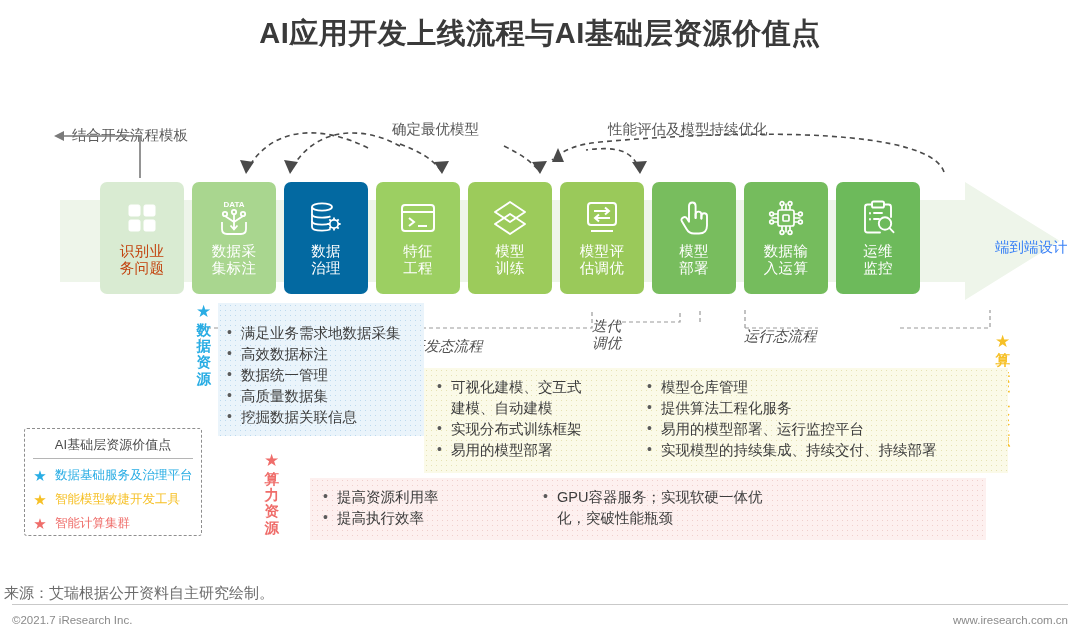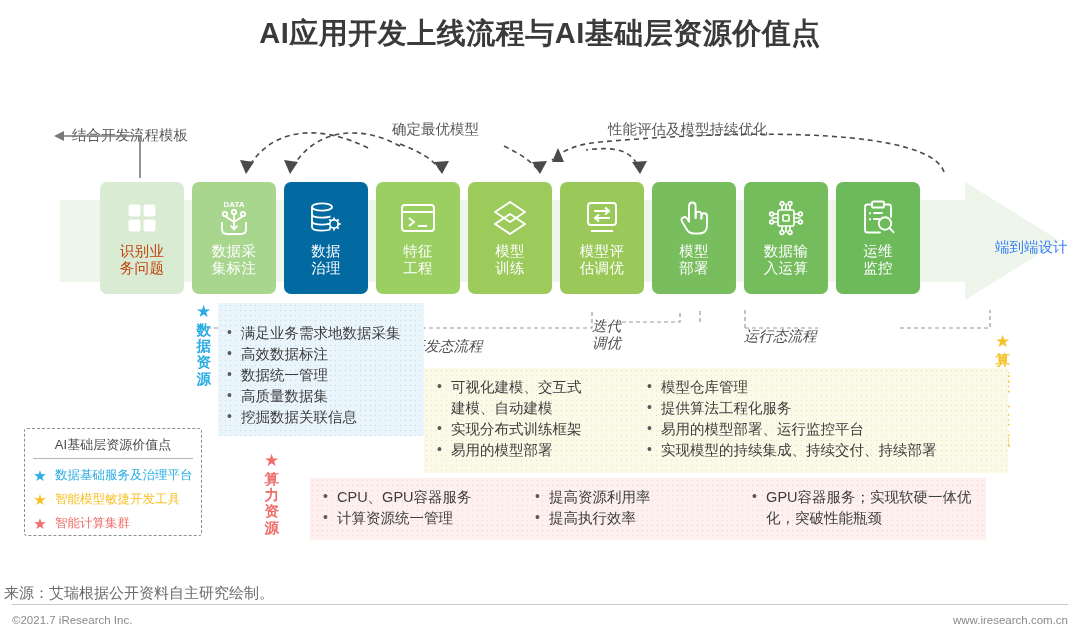--- a/index.html
+++ b/index.html
@@ -406,24 +406,20 @@
   <div class="vlabel" id="vl-compute">
     <span class="star">★</span>
     <span class="ch">算</span>
     <span class="ch">力</span>
     <span class="ch">资</span>
     <span class="ch">源</span>
   </div>
 
   <div class="panel" id="panel-compute">
     <div class="bullets">
-      <div class="bcol c1">
-        <div class="bullet">CPU、GPU容器服务</div>
-        <div class="bullet">计算资源统一管理</div>
-      </div>
       <div class="bcol c2">
         <div class="bullet">提高资源利用率</div>
         <div class="bullet">提高执行效率</div>
       </div>
       <div class="bcol c3">
         <div class="bullet">GPU容器服务；实现软硬一体优化，突破性能瓶颈</div>
       </div>
     </div>
   </div>
 

